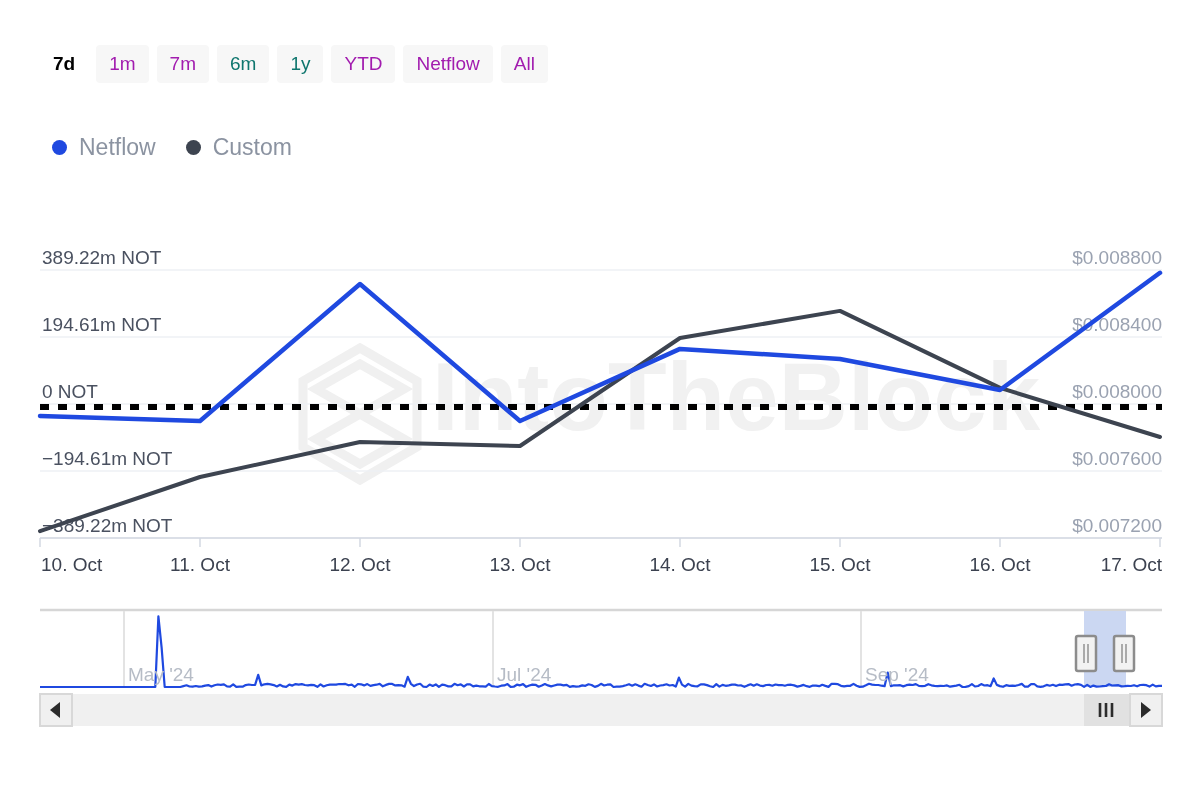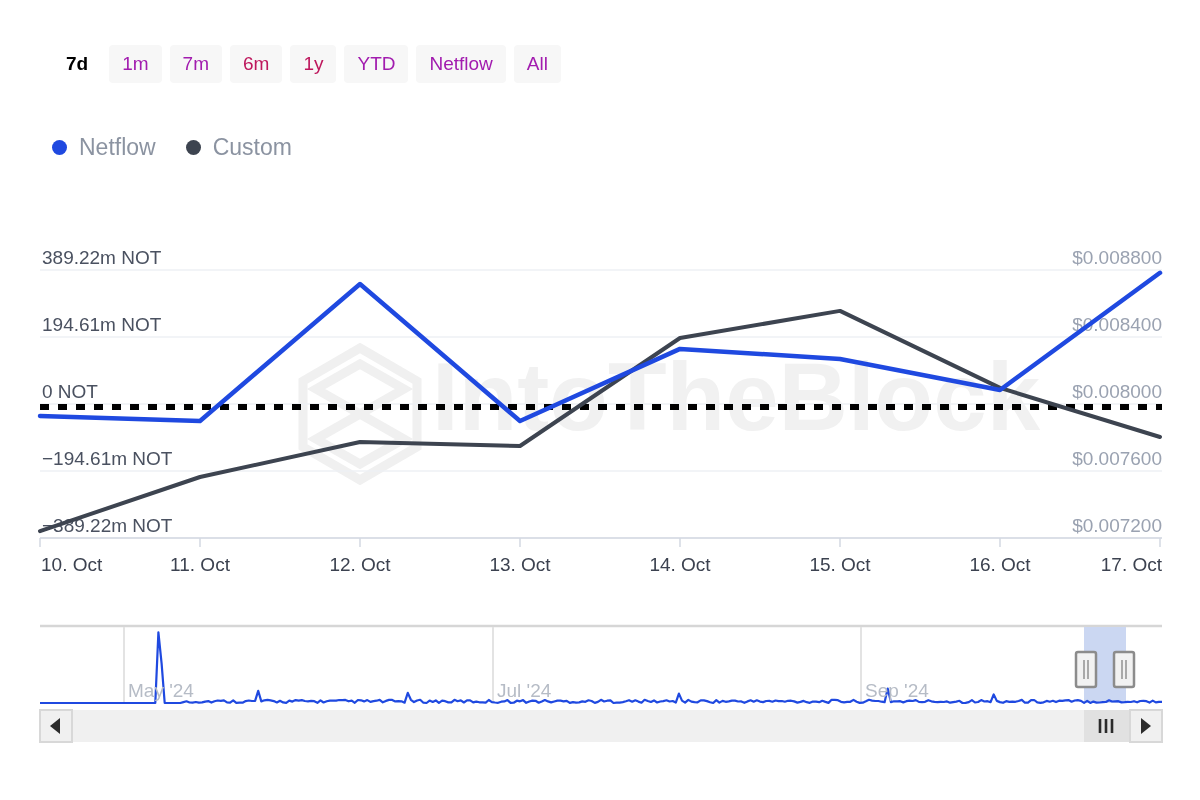--- a/index.html
+++ b/index.html
@@ -3,50 +3,50 @@
 <meta charset="utf-8">
 <style>
   html,body{margin:0;padding:0;}
   body{
     width:1200px;height:800px;background:#ffffff;
     font-family:"Liberation Sans","DejaVu Sans",sans-serif;
     overflow:hidden;position:relative;
   }
   
   #range-buttons{
-    position:absolute;left:53px;top:45px;
+    position:absolute;left:40px;top:45px;
     display:flex;align-items:flex-end;gap:8px;
   }
   .range-btn{
     background:#f7f7f7;border:none;border-radius:4px;
     padding:8px 13px;font-size:19px;line-height:22px;
     color:#a21caf;font-family:"Liberation Sans","DejaVu Sans",sans-serif;
     cursor:pointer;white-space:nowrap;
   }
   .range-btn.active{background:transparent;font-weight:bold;color:#000;}
-  .range-btn.disabled{color:#be185d;cursor:default;}
+  .range-btn.disabled{color:#0f766e;cursor:default;}
 
   
   #legend{
     position:absolute;left:52px;top:133px;
     display:flex;align-items:flex-end;gap:30px;
   }
   .legend-item{display:flex;align-items:center;gap:12px;cursor:pointer;}
   .legend-dot{width:15px;height:15px;border-radius:50%;display:block;}
   .legend-label{font-size:23px;color:#8b93a1;line-height:28px;}
 
   
   #chart-area{position:absolute;left:0;top:200px;width:1200px;height:400px;}
   #chart-svg{display:block;}
   .axis-label{font-size:19px;fill:#4a5160;font-family:"Liberation Sans","DejaVu Sans",sans-serif;}
   .axis-label-right{font-size:19px;fill:#9aa2b1;font-family:"Liberation Sans","DejaVu Sans",sans-serif;}
   .xtick-label{font-size:19px;fill:#3c4250;font-family:"Liberation Sans","DejaVu Sans",sans-serif;}
 
   
-  #navigator{position:absolute;left:0;top:615px;width:1188px;height:130px;}
+  #navigator{position:absolute;left:0;top:599px;width:1188px;height:130px;}
   .nav-label{font-size:19px;fill:#b6bcc6;font-family:"Liberation Sans","DejaVu Sans",sans-serif;}
 </style>
 </head>
 <body>
 
 <div id="range-buttons">
     <button class="range-btn active">7d</button>
     <button class="range-btn">1m</button>
     <button class="range-btn">7m</button>
     <button class="range-btn disabled">6m</button>

